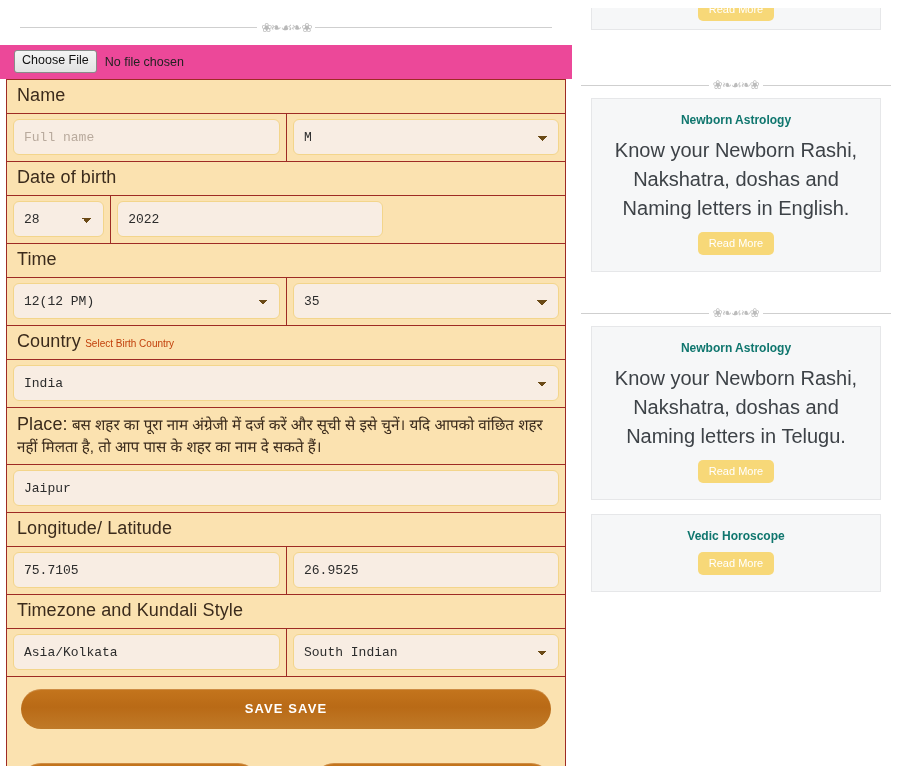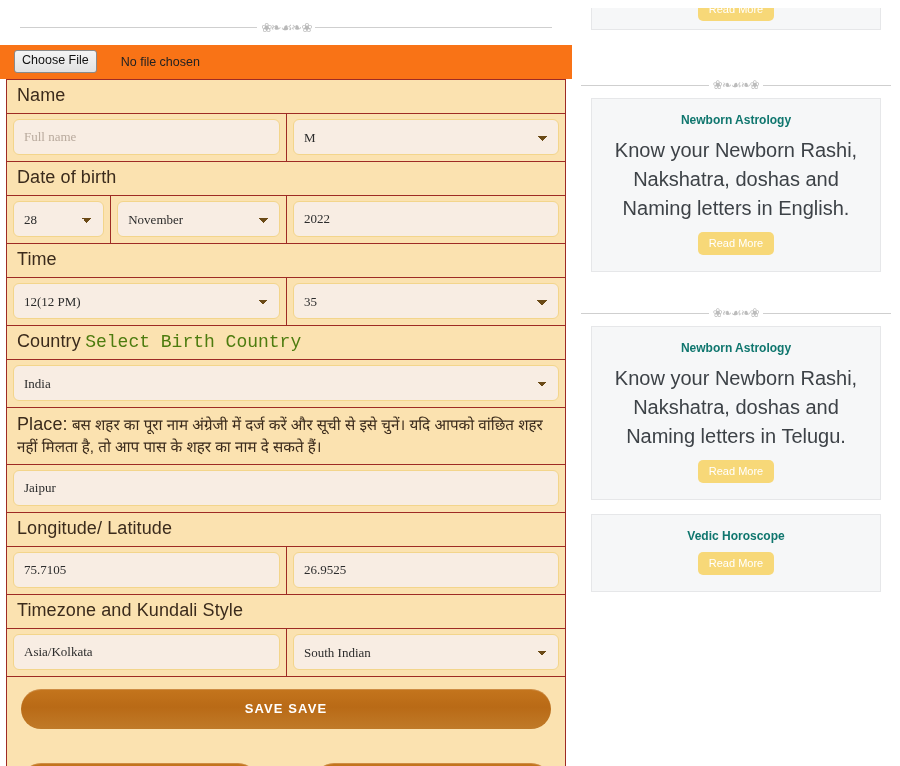--- a/index.html
+++ b/index.html
@@ -36,24 +36,24 @@
     line-height: 1;
     color: #b9b9b9;
     font-size: 13px;
     font-family: "DejaVu Sans", sans-serif;
     letter-spacing: -1px;
     white-space: nowrap;
   }
 
   
   .file-strip {
-    background: #f97316;
+    background: #ec4899;
     padding: 9px 14px 10px 14px;
     margin-top: 4px;
-    display: flex; align-items: center; gap: 24px;
+    display: flex; align-items: center; gap: 8px;
     height: 34px;
   }
   .file-btn {
     font-family: "Liberation Sans", sans-serif;
     font-size: 12.5px;
     color: #111;
     background: linear-gradient(#f4f4f4, #e2e2e2);
     border: 1px solid #8a8a8a;
     border-radius: 3px;
     padding: 2px 7px 3px 7px;
@@ -82,23 +82,22 @@
     padding: 5px 10px 7px 10px;
     color: #3c2a18;
   }
   .label-row .big {
     font-size: 18px;
     font-weight: 400;
     letter-spacing: .1px;
     color: #3b2b1c;
   }
   .label-row .small {
-    font-size: 18px;
-    color: #4d7c0f;
-    font-family: Liberation Mono, monospace;
+    font-size: 10px;
+    color: #c2410c;
   }
   .label-row .hindi {
     font-size: 15.2px;
     line-height: 1.33;
     color: #3b2b1c;
     display: block;
   }
 
   .field-row {
     background: #fbe2b0;
@@ -116,21 +115,21 @@
   .cell.w-d2 { width: 31.5%; }
   .cell.w-d3 { width: 50%; }
 
   .ctrl {
     width: 100%;
     background: #f8ede3;
     border: 1px solid #f3d58b;
     border-radius: 6px;
     height: 36px;
     padding: 0 10px;
-    font-family: Liberation Serif, serif;
+    font-family: Liberation Mono, monospace;
     font-size: 13px;
     color: #2c2c2c;
     outline: none;
     appearance: none;
     -webkit-appearance: none;
     display: flex; align-items: center;
   }
   input.ctrl::placeholder { color: #b9aa9d; }
   select.ctrl {
     background-image:
@@ -274,25 +273,20 @@
 
       <div class="row label-row">
         <span class="big">Date of birth</span>
       </div>
       <div class="row field-row">
         <div class="cell w-d1">
           <select class="ctrl">
             <option>28</option>
           </select>
         </div>
-        <div class="cell w-d2">
-          <select class="ctrl">
-            <option>November</option>
-          </select>
-        </div>
         <div class="cell w-d3">
           <input class="ctrl" type="text" value="2022" style="">
         </div>
       </div>
 
       <div class="row label-row">
         <span class="big">Time</span>
       </div>
       <div class="row field-row">
         <div class="cell w-half">

